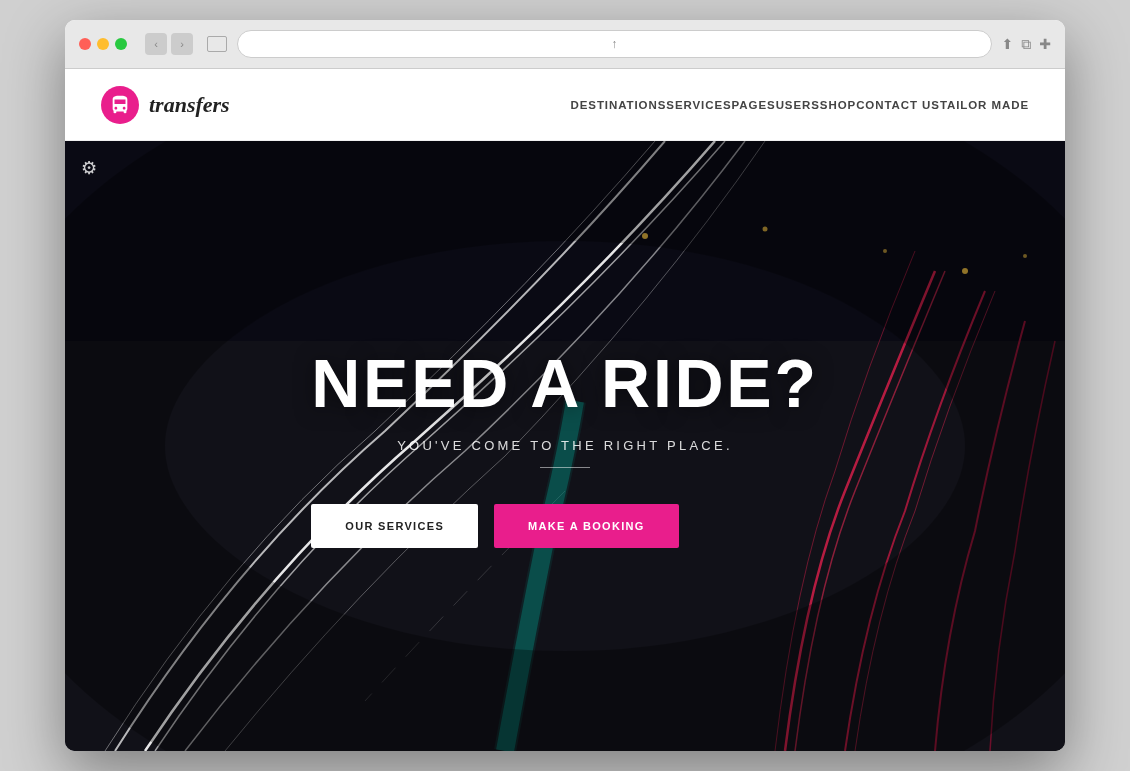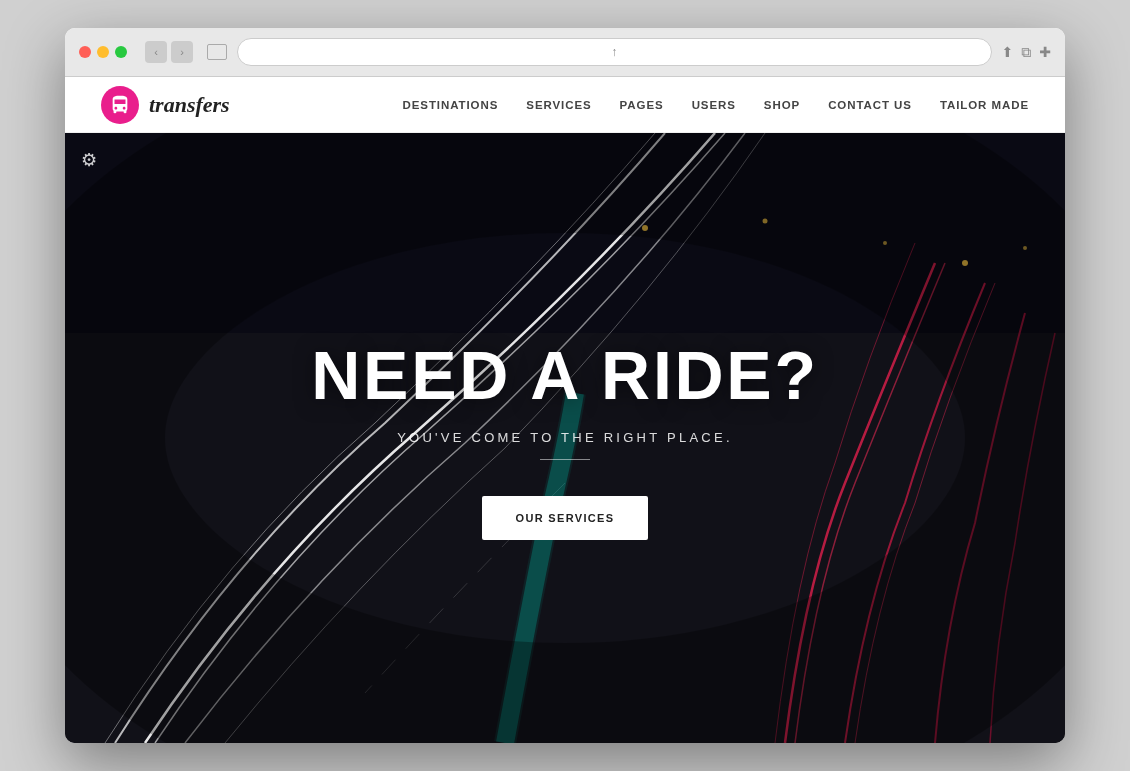--- a/index.html
+++ b/index.html
@@ -97,21 +97,21 @@
     }
 
     
     .website {
       background: #fff;
     }
 
     
     .navbar {
       background: #fff;
-      height: 56px;
+      height: 72px;
       display: flex;
       align-items: center;
       padding: 8px 36px;
       border-bottom: 1px solid #f0f0f0;
     }
 
     .logo-area {
       display: flex;
       align-items: center;
       gap: 10px;
@@ -137,21 +137,20 @@
     .logo-text {
       font-size: 22px;
       font-weight: 700;
       color: #222;
       font-family: 'Georgia', cursive;
       font-style: italic;
     }
 
     .nav-links {
       display: flex;
-      gap: 28px;
       align-items: flex-start;
       margin-left: 39px;
     }
 
     .nav-link {
       font-size: 11.5px;
       font-weight: 600;
       color: #444;
       letter-spacing: 0.08em;
       text-transform: uppercase;
@@ -227,21 +226,20 @@
     .hero-divider {
       width: 50px;
       height: 1px;
       background: rgba(255,255,255,0.5);
       margin: 0 auto 36px;
     }
 
     .hero-buttons {
       display: flex;
       gap: 16px;
-      justify-content: center;
     }
 
     .btn-services {
       padding: 16px 34px;
       background: #fff;
       color: #222;
       font-size: 11px;
       font-weight: 700;
       letter-spacing: 0.12em;
       text-transform: uppercase;
@@ -358,17 +356,18 @@
       </svg>
 
       <div class="gear-icon">⚙</div>
 
       <div class="hero-content">
         <h1 class="hero-title">NEED A RIDE?</h1>
         <p class="hero-subtitle">YOU'VE COME TO THE RIGHT PLACE.</p>
         <div class="hero-divider"></div>
         <div class="hero-buttons">
           <button class="btn-services">OUR SERVICES</button>
+          <button class="btn-booking">MAKE A BOOKING</button>
         </div>
       </div>
     </section>
   </div>
 </div>
 
 </body></html>

